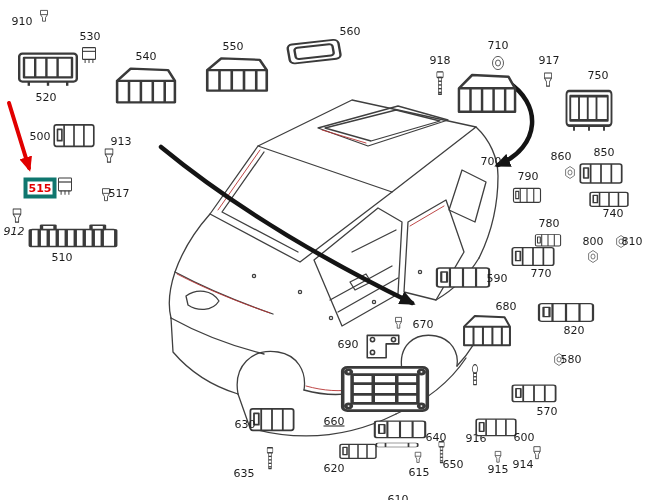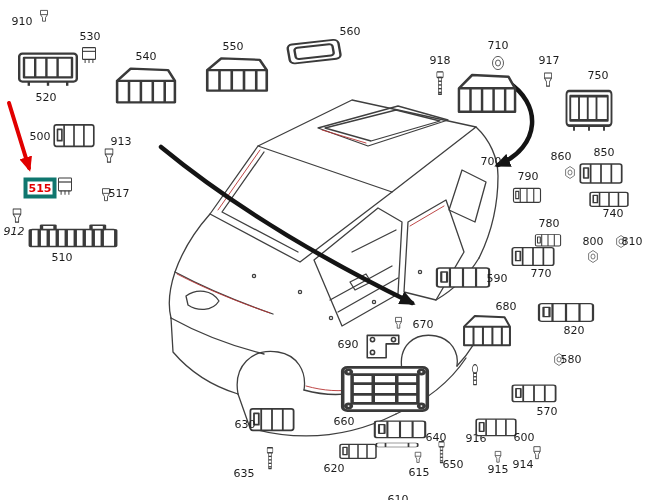--- a/index.html
+++ b/index.html
@@ -414,21 +414,21 @@
           <line x1="6" y1="12" x2="34" y2="12"></line>
           <line x1="6" y1="18" x2="34" y2="18"></line>
           <line x1="15" y1="7" x2="15" y2="23"></line>
           <line x1="25" y1="7" x2="25" y2="23"></line>
           <circle cx="4.5" cy="5.5" r="1.2"></circle>
           <circle cx="35.5" cy="5.5" r="1.2"></circle>
           <circle cx="4.5" cy="24.5" r="1.2"></circle>
           <circle cx="35.5" cy="24.5" r="1.2"></circle>
         </svg>
       </div>
-      <span class="part-label" style="left: 344px; top: 421px;">660</span>
+      <span class="part-label" style="left: 334px; top: 421px; text-decoration: underline;">660</span>
       <div class="part-icon" style="left: 248px; top: 402px; width: 48px; height: 34px;">
         <svg viewBox="0 0 40 30" preserveAspectRatio="none" stroke="#3a3a3a" fill="#ffffff" stroke-width="1.5" stroke-linejoin="round">
           <rect x="2" y="6" width="36" height="19" rx="2"></rect>
           <line x1="11" y1="6" x2="11" y2="25"></line>
           <line x1="20" y1="6" x2="20" y2="25"></line>
           <line x1="29" y1="6" x2="29" y2="25"></line>
           <rect x="5" y="10" width="4" height="10"></rect>
         </svg>
       </div>
       <span class="part-label" style="left: 245px; top: 424px;">630</span>

